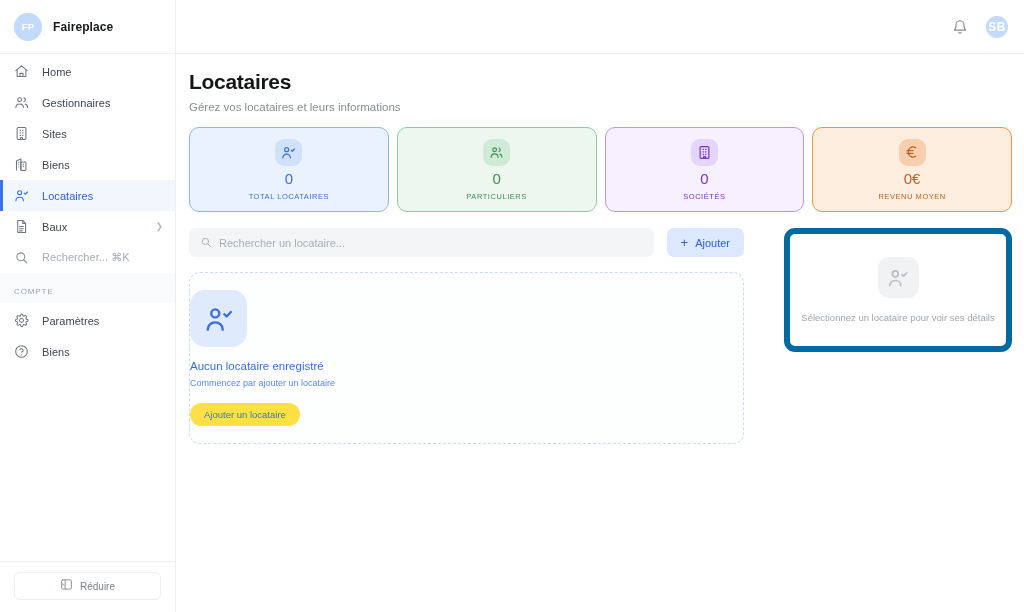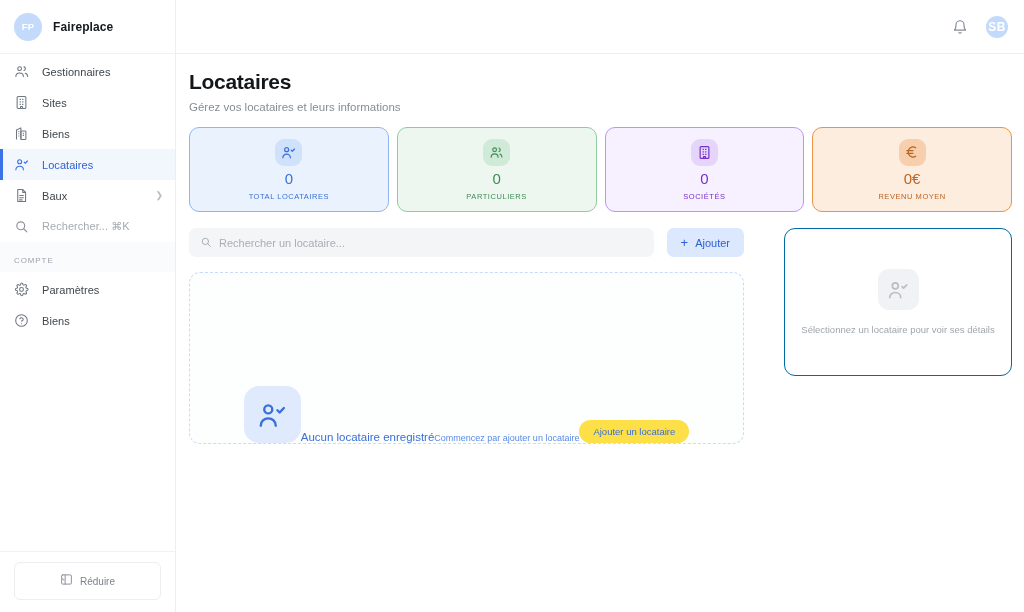--- a/index.html
+++ b/index.html
@@ -65,21 +65,21 @@
   .nav-item.active .nav-label { color: #2f5fd4; }
   .nav-chevron { margin-left: auto; color: #b5bac1; font-size: 9px; line-height: 1; }
   .nav-item.muted .nav-label { color: #a6abb2; }
 
   .sidebar-spacer { flex: 1 1 auto; }
   .sidebar-footer {
     border-top: 1px solid #eff1f3;
     padding: 10px 14px 12px 14px;
   }
   .collapse-btn {
-    width: 100%; height: 38px;
+    width: 100%; height: 28px;
     border: 1px solid #eceef1; border-radius: 6px;
     background: #ffffff;
     display: flex; align-items: center; justify-content: center; gap: 7px;
     cursor: pointer;
     color: #7c838c;
   }
   .collapse-btn .lbl { font-size: 10px; color: #7c838c; }
 
   
   .main { flex: 1 1 auto; height: 612px; display: flex; flex-direction: column; background: #ffffff; }
@@ -152,42 +152,42 @@
     display: flex; align-items: center; justify-content: center; gap: 7px;
     cursor: pointer;
   }
   .add-btn .plus { font-size: 13px; line-height: 1; color: #2f5fd4; }
 
   
   .empty-panel {
     margin-top: 15px; height: 172px;
     border: 1.3px dashed #c8dbfa; border-radius: 11px;
     background: #fdfefe;
-    display: flex; align-items: flex-end; justify-content: center;
+    display: flex; flex-direction: column; align-items: flex-start; justify-content: center;
   }
   .empty-ico {
     width: 57px; height: 57px; border-radius: 15px;
     background: #dfeafd;
     display: flex; align-items: center; justify-content: center;
   }
   .empty-title { font-size: 11.5px; color: #3a6fd8; margin-top: 13px; }
   .empty-sub { font-size: 9px; color: #5b8ae6; margin-top: 6px; }
   .empty-btn {
     margin-top: 15px; height: 23px; padding: 0 14px;
     border: 0; border-radius: 12px;
     background: #fde047; color: #3a6fd8;
     font-family: "Liberation Sans", sans-serif; font-size: 9.5px;
     cursor: pointer;
   }
 
   
   .right-col { flex: 1 1 auto; }
   .detail-panel {
-    height: 148px;
-    border: 1px solid #0369a1; border-radius: 11px;
+    height: 124px;
+    border: 6px solid #0369a1; border-radius: 11px;
     background: #ffffff;
     display: flex; flex-direction: column; align-items: center; justify-content: center;
   }
   .detail-ico {
     width: 41px; height: 41px; border-radius: 11px;
     background: #f1f2f4;
     display: flex; align-items: center; justify-content: center;
   }
   .detail-text { font-size: 9.5px; color: #a0a6ad; margin-top: 14px; text-align: center; }
 </style>
@@ -199,20 +199,30 @@
   <aside class="sidebar">
 
     <div class="brand">
       <div class="brand-logo">FP</div>
       <div class="brand-name">Faireplace</div>
     </div>
 
 
     <div class="nav-list">
 
+      <div class="nav-item">
+        <span class="ico">
+          <svg width="15" height="15" viewBox="0 0 24 24" fill="none" stroke="#70777f" stroke-width="1.7" stroke-linecap="round" stroke-linejoin="round">
+            <path d="M3 10.5 12 3l9 7.5"></path>
+              <path d="M5 9.8V20h14V9.8"></path>
+              <path d="M9.5 20v-5h5v5"></path>
+          </svg>
+        </span>
+        <span class="nav-label">Home</span>
+      </div>
 
       <div class="nav-item">
         <span class="ico">
           <svg width="15" height="15" viewBox="0 0 24 24" fill="none" stroke="#70777f" stroke-width="1.7" stroke-linecap="round" stroke-linejoin="round">
             <circle cx="9" cy="7.5" r="3"></circle>
               <path d="M3 20c0-3.3 2.7-5.5 6-5.5s6 2.2 6 5.5"></path>
             <path d="M16 4.6a3 3 0 0 1 0 5.8"></path>
               <path d="M18 14.8c2.3.6 3.8 2.5 3.8 5.2"></path>
           </svg>
         </span>

